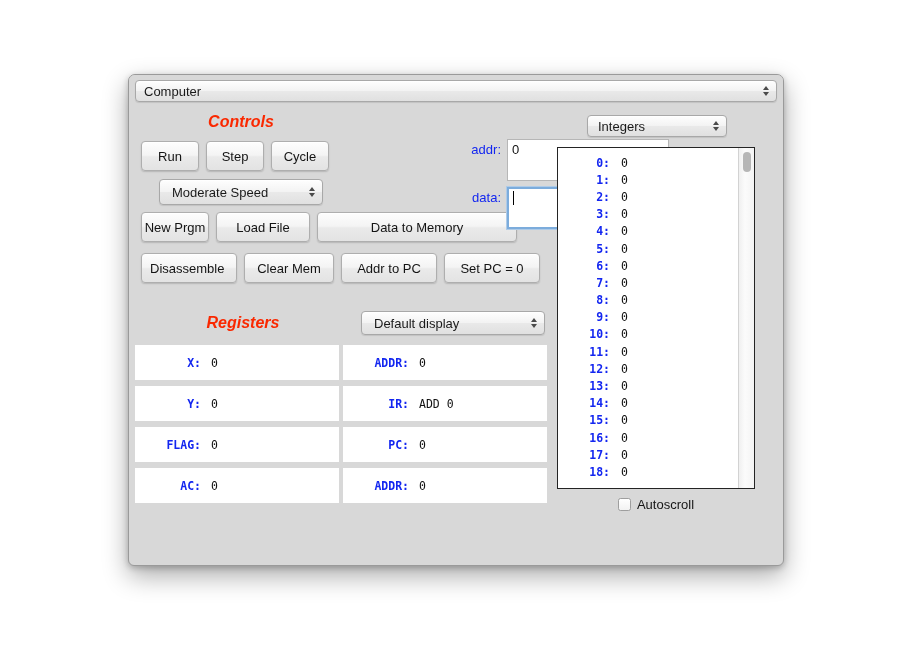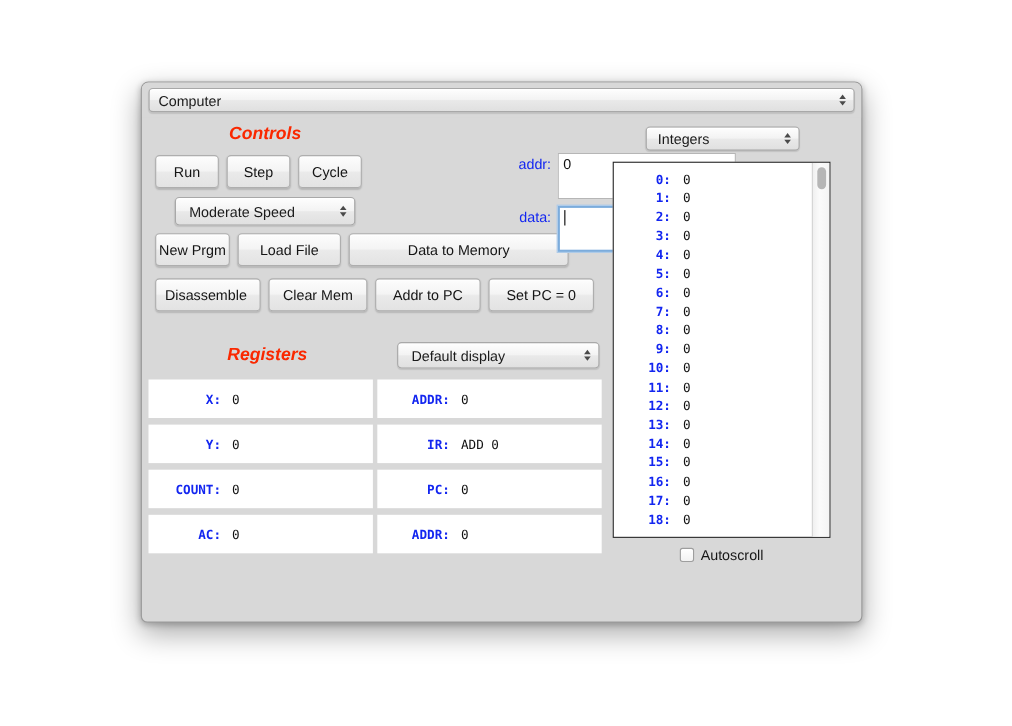--- a/index.html
+++ b/index.html
@@ -461,21 +461,21 @@
               </div>
               <div class="reg-box">
                 <span class="reg-name">Y:</span>
                 <span class="reg-val">0</span>
               </div>
               <div class="reg-box">
                 <span class="reg-name">IR:</span>
                 <span class="reg-val">ADD 0</span>
               </div>
               <div class="reg-box">
-                <span class="reg-name">COUNT:</span>
+                <span class="reg-name">FLAG:</span>
                 <span class="reg-val">0</span>
               </div>
               <div class="reg-box">
                 <span class="reg-name">PC:</span>
                 <span class="reg-val">0</span>
               </div>
               <div class="reg-box">
                 <span class="reg-name">AC:</span>
                 <span class="reg-val">0</span>
               </div>

